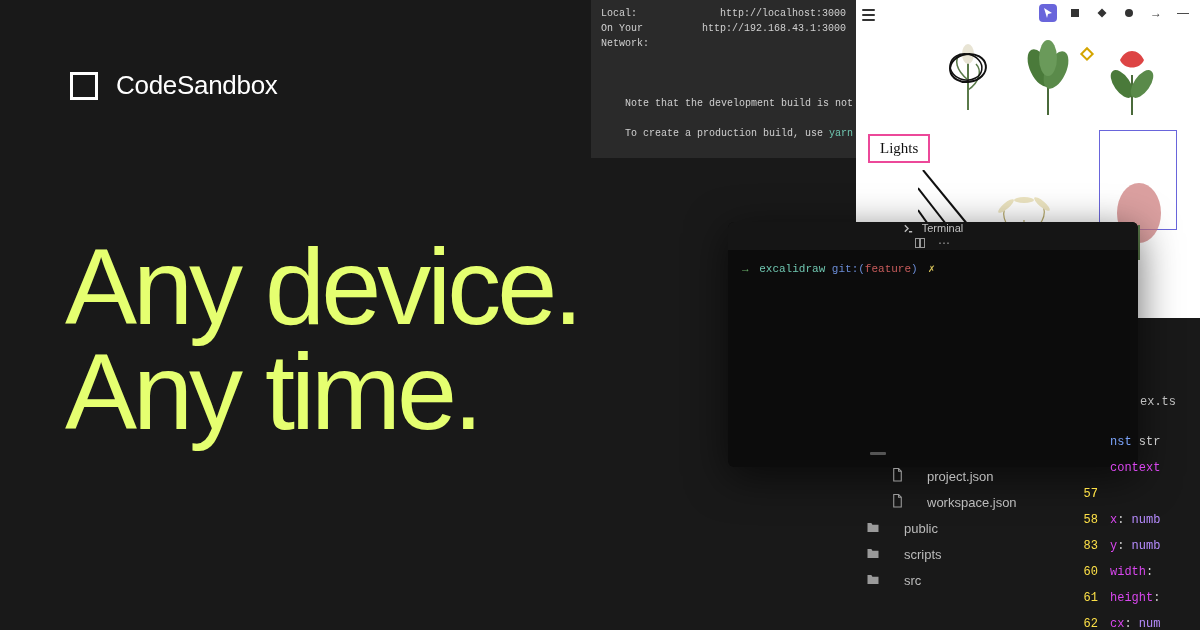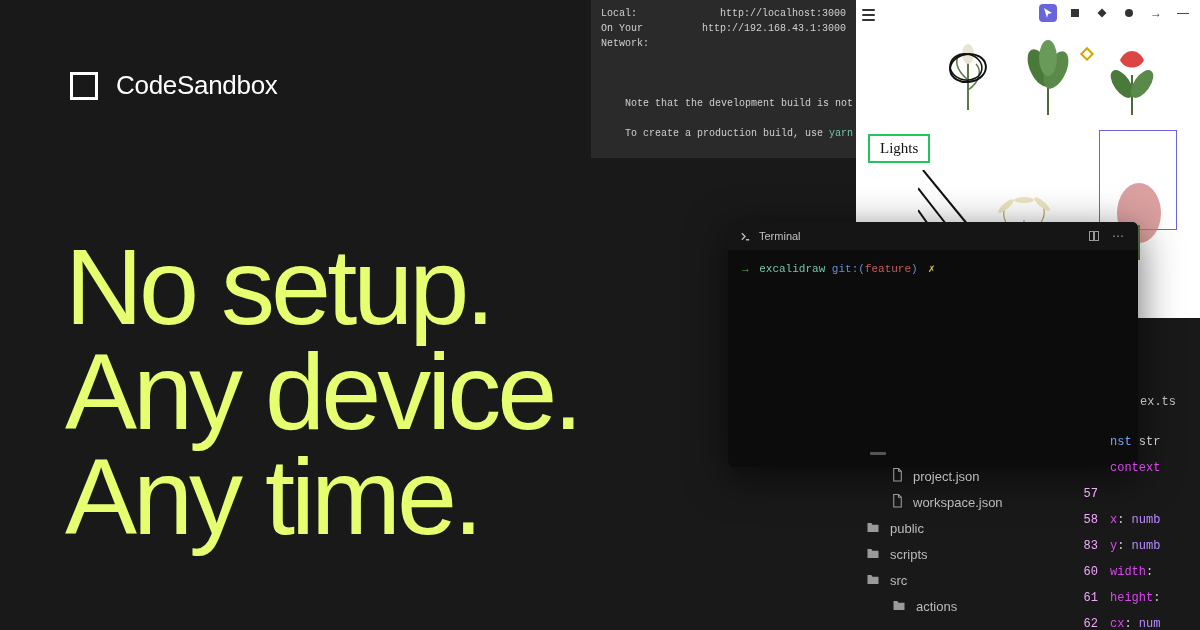--- a/index.html
+++ b/index.html
@@ -66,89 +66,88 @@
     }
     .excalidraw .tool.active {
       background: #6965db; color: #fff; border-radius: 4px;
     }
     .excalidraw .plant {
       position: absolute; width: 64px; height: 80px;
       display: flex; align-items: center; justify-content: center;
     }
     .excalidraw .plant svg { width: 100%; height: 100%; }
     .excalidraw .label-box {
-      position: absolute; border: 2px solid #22c55e; background: #fff;
+      position: absolute; border: 2px solid #ec4899; background: #fff;
       padding: 4px 10px; font-family: "Comic Sans MS", cursive; font-size: 15px; color: #111;
     }
     .excalidraw .arrows {
       position: absolute; left: 62px; top: 170px;
     }
     .excalidraw .diamond-handle {
       position: absolute; width: 10px; height: 10px; background: #fff; border: 2px solid #d4a500;
       transform: rotate(45deg) translate(-50%, -50%);
     }
     .excalidraw .sel-rect {
       position: absolute; border: 1.5px solid #6965db;
     }
 
     
     .terminal {
       position: absolute; left: 728px; top: 222px; width: 410px; height: 245px;
       background: #0c0c0c; border-radius: 6px; overflow: hidden; box-shadow: 0 10px 40px rgba(0,0,0,0.6);
     }
     .terminal .titlebar {
       height: 28px; display: flex; align-items: center; justify-content: space-between;
-      padding: 0 12px; background: #151515;
+      padding: 0 12px; background: #151515; flex-direction: column;
     }
     .terminal .titlebar .left { display: flex; align-items: center; gap: 8px; color: #c0c0c0; font-size: 11px; }
     .terminal .titlebar .right { display: flex; align-items: center; gap: 12px; color: #999; font-size: 12px; }
     .terminal .body { padding: 12px 14px; font-size: 11px; color: #ddd; }
     .terminal .arrow { color: #6cb36c; margin-right: 4px; }
     .terminal .dir { color: #6fc6b0; }
     .terminal .git { color: #6a8bd4; }
     .terminal .branch { color: #c75b5b; }
     .terminal .dirty { color: #d6c25a; margin-left: 4px; }
 
     
     .filetree {
       position: absolute; left: 852px; top: 452px; width: 218px;
       color: #bbb; font-size: 13px;
     }
     .filetree .row {
-      display: flex; align-items: center; gap: 10px; height: 26px; padding-left: 14px;
+      display: flex; align-items: center; gap: 24px; height: 26px; padding-left: 14px;
     }
     .filetree .row.indent { padding-left: 40px; }
     .filetree .hr { height: 3px; background: #555; width: 16px; border-radius: 1px; margin-left: 18px; margin-bottom: 8px; }
     .icon-folder { width: 14px; height: 11px; }
     .icon-file { width: 11px; height: 14px; }
 
     
     .editor {
       position: absolute; left: 1070px; top: 395px; width: 300px;
       font-size: 12px;
     }
     .editor .fname { color: #bfbfbf; font-size: 12px; margin-bottom: 20px; padding-left: 70px; }
     .editor .line { display: flex; align-items: center; height: 26px; }
-    .editor .gut { width: 40px; text-align: right; color: #f0abfc; padding-right: 12px; }
+    .editor .gut { width: 40px; text-align: right; color: #fde047; padding-right: 12px; }
     .editor .code { color: #cfcfcf; white-space: pre; }
     .kw-const { color: #7aa2f7; }
     .kw-type { color: #b78cff; }
     .ident { color: #c9c9c9; }
     .prop { color: #d946ef; }
   </style>
 </head>
 <body>
 
 <div class="brand">
   <div class="logo-square"></div>
   <div class="brand-text">CodeSandbox</div>
 </div>
 
 <div class="hero">
-  <div class="line">No setup.</div>
   <div class="line">Any device.</div>
   <div class="line">Any time.</div>
 </div>
 
 <div class="devserver mono">
   <div class="kv">
     <span class="k">Local:</span>
     <span class="v">http://localhost:3000</span>
   </div>
   <div class="kv">
@@ -312,26 +311,20 @@
             <path d="M2 2h7l2 3h11v13H2z"></path>
           </svg></span>
         <span>scripts</span>
       </div>
       <div class="row">
         <span><svg class="icon-folder" viewBox="0 0 24 20" fill="#9a9a9a">
             <path d="M2 2h7l2 3h11v13H2z"></path>
           </svg></span>
         <span>src</span>
       </div>
-      <div class="row indent">
-        <span><svg class="icon-folder" viewBox="0 0 24 20" fill="#9a9a9a">
-            <path d="M2 2h7l2 3h11v13H2z"></path>
-          </svg></span>
-        <span>actions</span>
-      </div>
     </div>
 </div>
 
 <div class="editor mono">
   <div class="fname">ex.ts</div>
   <div id="editor-lines">
       <div class="line">
         <span class="gut"></span>
         <span class="code"><span class="kw-const">nst</span> <span class="ident">str</span></span>
       </div>

